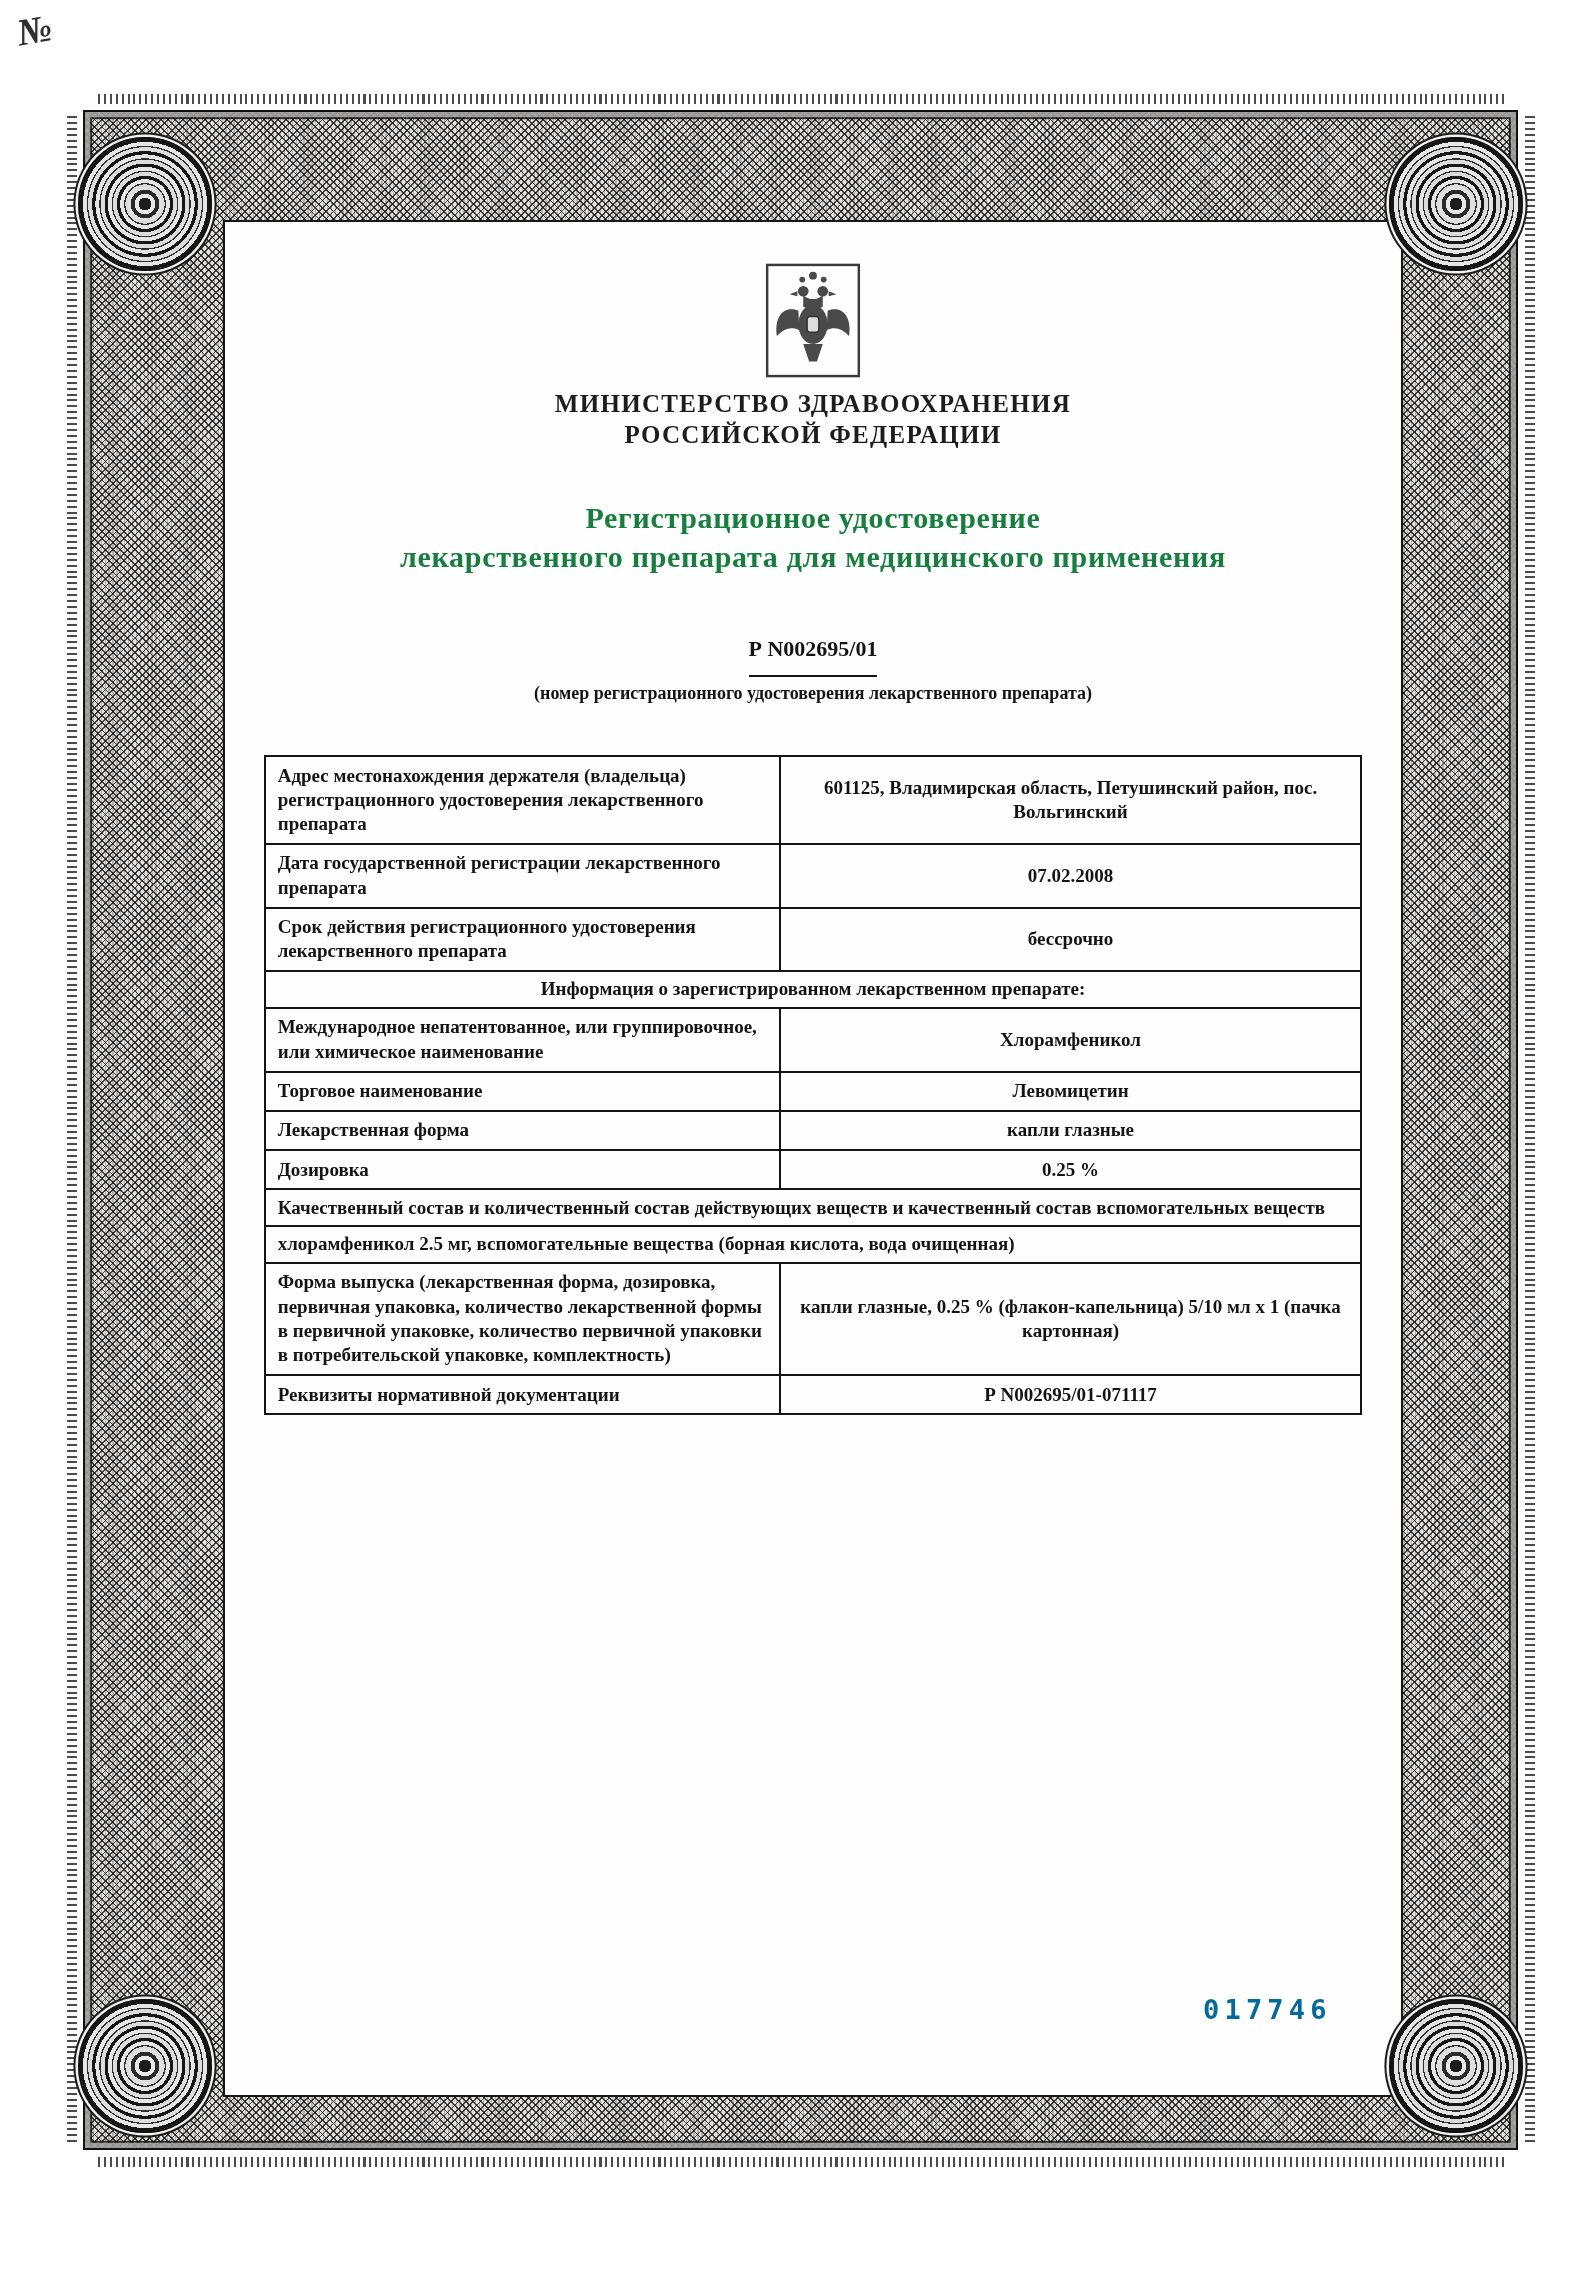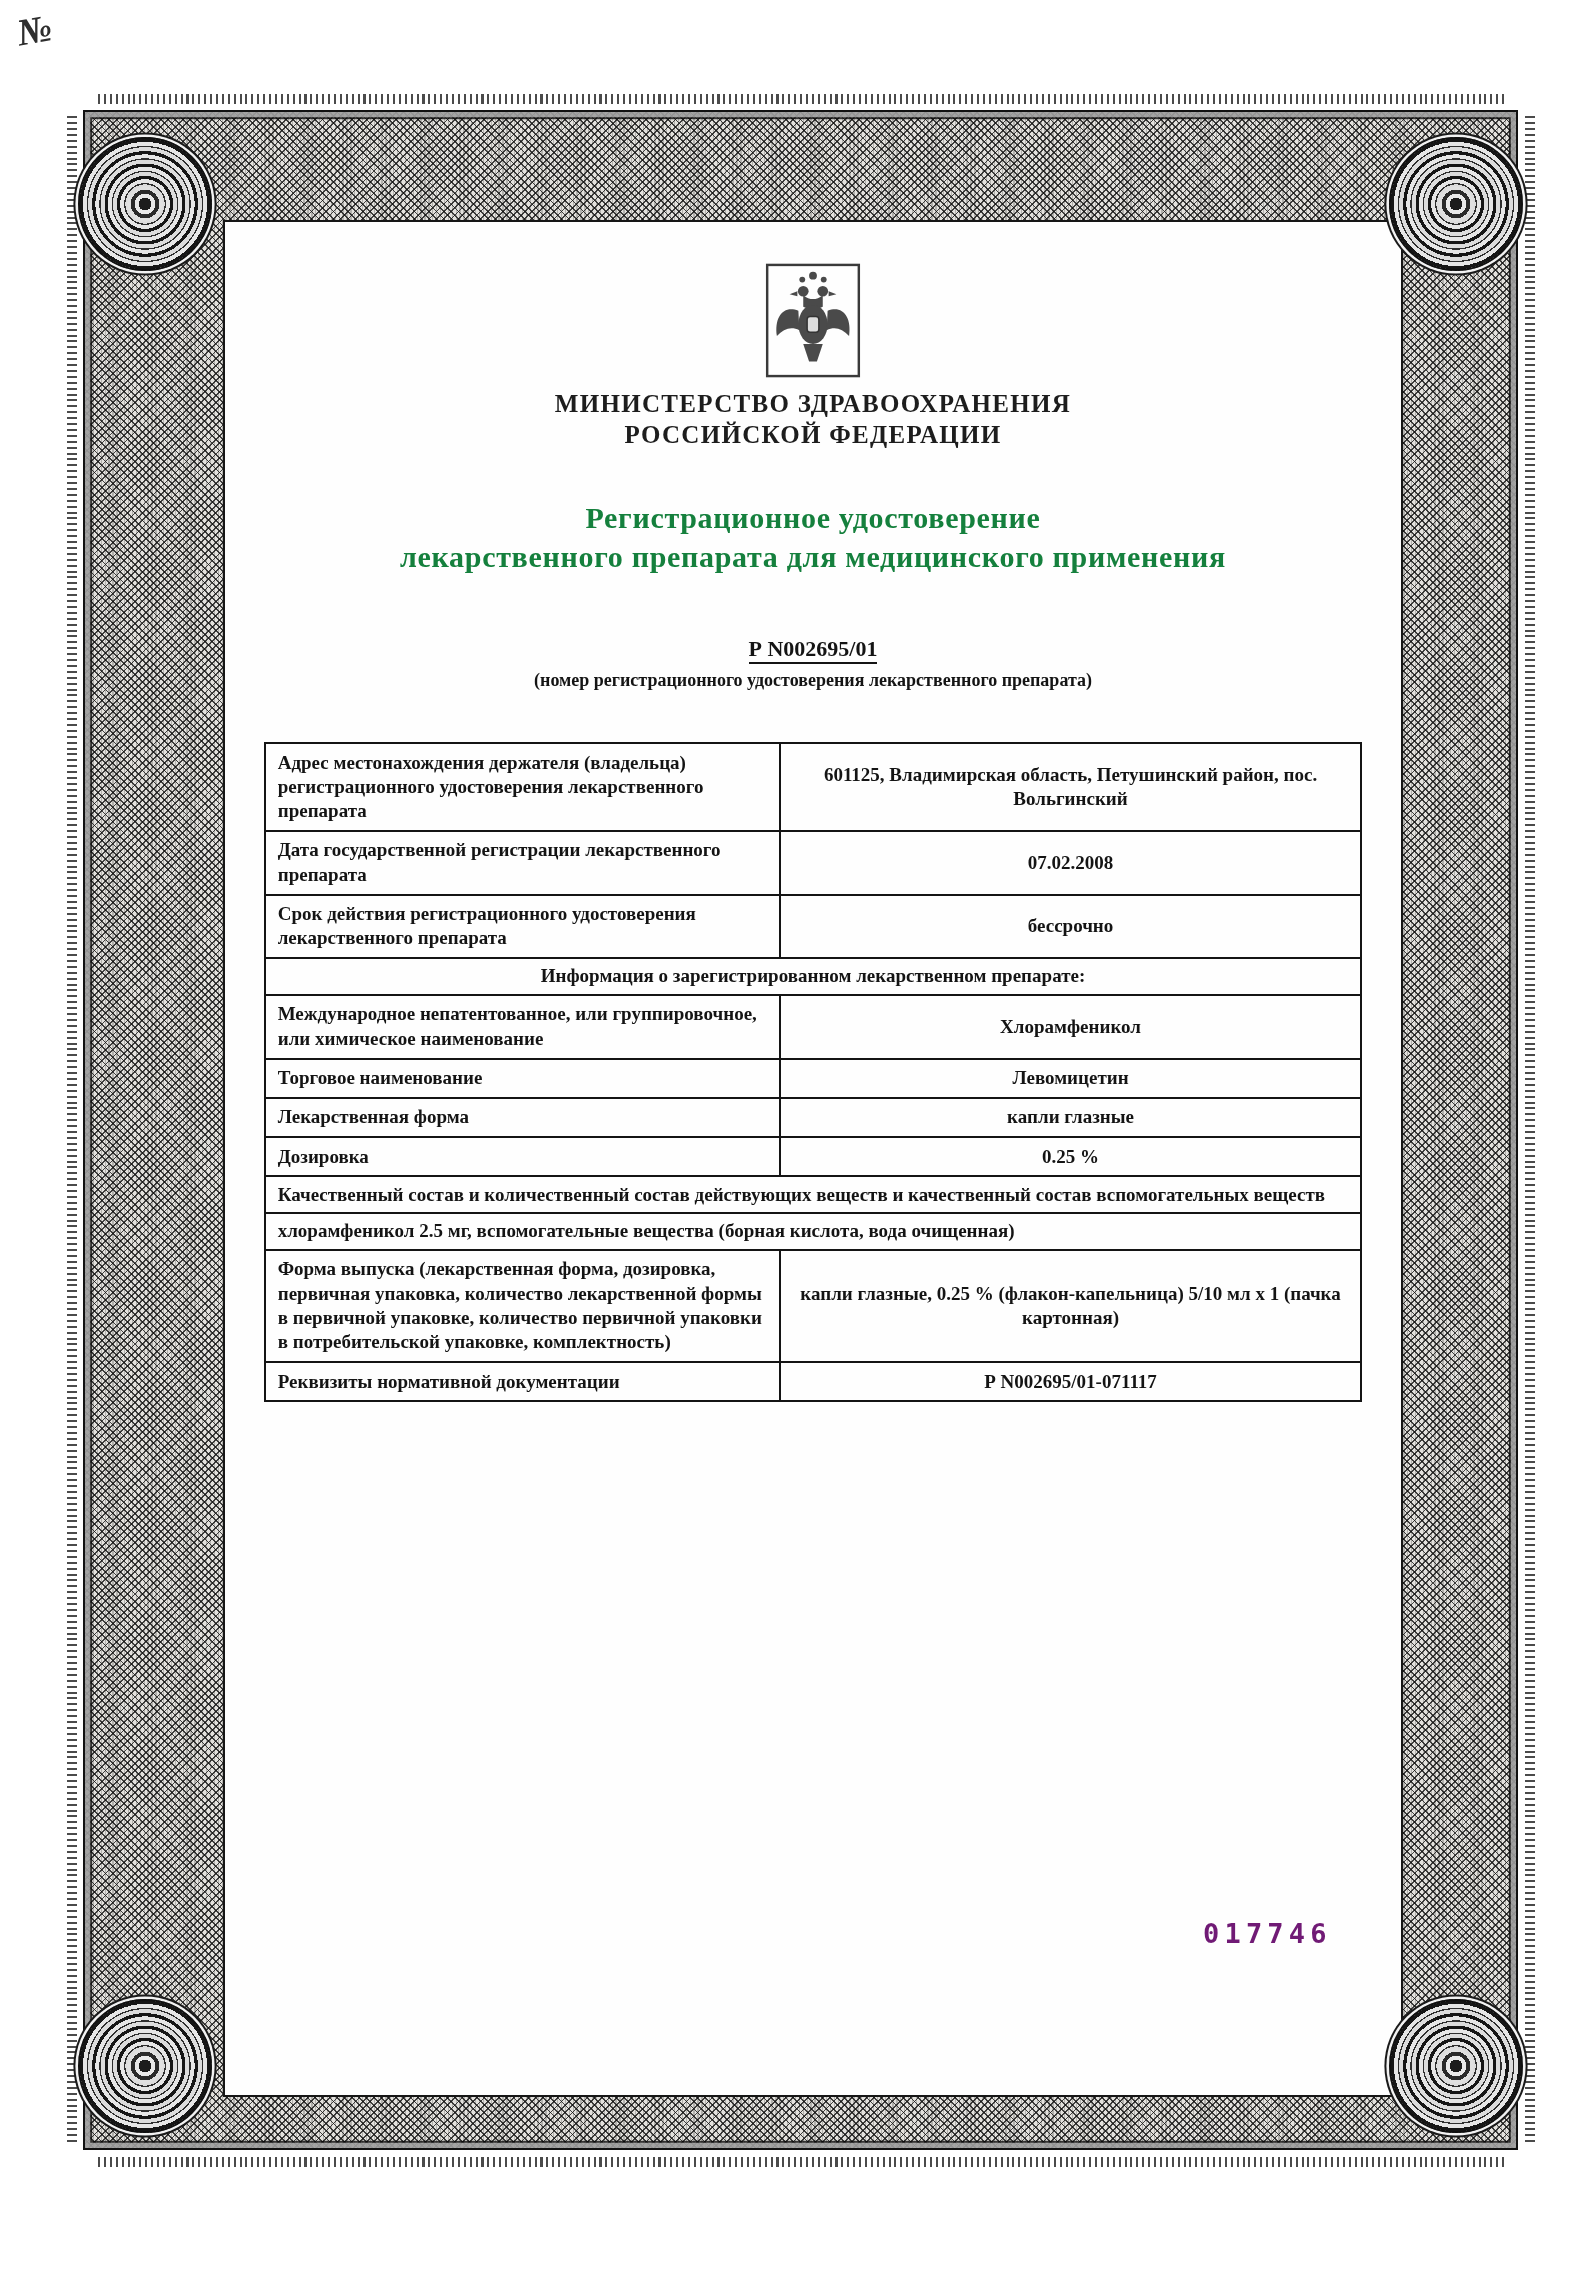--- a/index.html
+++ b/index.html
@@ -72,44 +72,44 @@
             display: flex; align-items: center; justify-content: center; }
 
   .ministry { text-align: center; font-size: 25px; font-weight: bold;
               letter-spacing: 1.3px; line-height: 1.25; color: #1d1d1d; }
 
   .doc-title { text-align: center; font-size: 30px; font-weight: bold;
                letter-spacing: 0.7px; line-height: 1.3; margin-top: 47px; color: #15803d; }
 
   .reg-number-wrap { text-align: center; margin-top: 60px; }
   .reg-number { display: inline-block; font-size: 22px; font-weight: bold;
-                border-bottom: 2px solid #141414; padding-bottom: 0; }
+                border-bottom: 2px solid #141414; padding-bottom: 13px; }
 
   .reg-caption { text-align: center; font-size: 18px; font-weight: bold; margin-top: 6.5px; }
 
   .doc-table {
     border-collapse: collapse;
     margin: 51px 39px 0 39px;
     width: calc(100% - 78px);
     border: 2px solid #141414;
     font-size: 19px; font-weight: bold; line-height: 1.28;
   }
   .doc-table td { border: 2px solid #141414; padding: 6.5px 11.7px; vertical-align: middle; }
   .doc-table .cell-label { width: 47%; text-align: left; }
   .doc-table .cell-value { text-align: center; }
   .doc-table .cell-full  { padding: 5.2px 11.7px; }
   .doc-table .align-center { text-align: center; }
   .doc-table .align-left   { text-align: left; }
   .doc-table tr:nth-child(13) .cell-value,
   .doc-table tr:nth-child(14) .cell-value { text-align: left; vertical-align: top; }
 
   .serial {
-    position: absolute; left: 1203px; top: 1918px;
+    position: absolute; left: 1203px; top: 1994px;
     font-family: "DejaVu Sans Mono", monospace;
-    font-size: 27px; letter-spacing: 5.2px; font-weight: 600; color: #701a75;
+    font-size: 27px; letter-spacing: 5.2px; font-weight: 600; color: #0369a1;
     z-index: 4;
   }
 </style>
 </head>
 <body>
 
 <div class="scan-page">
 
   <div class="handwritten">№</div>
 

